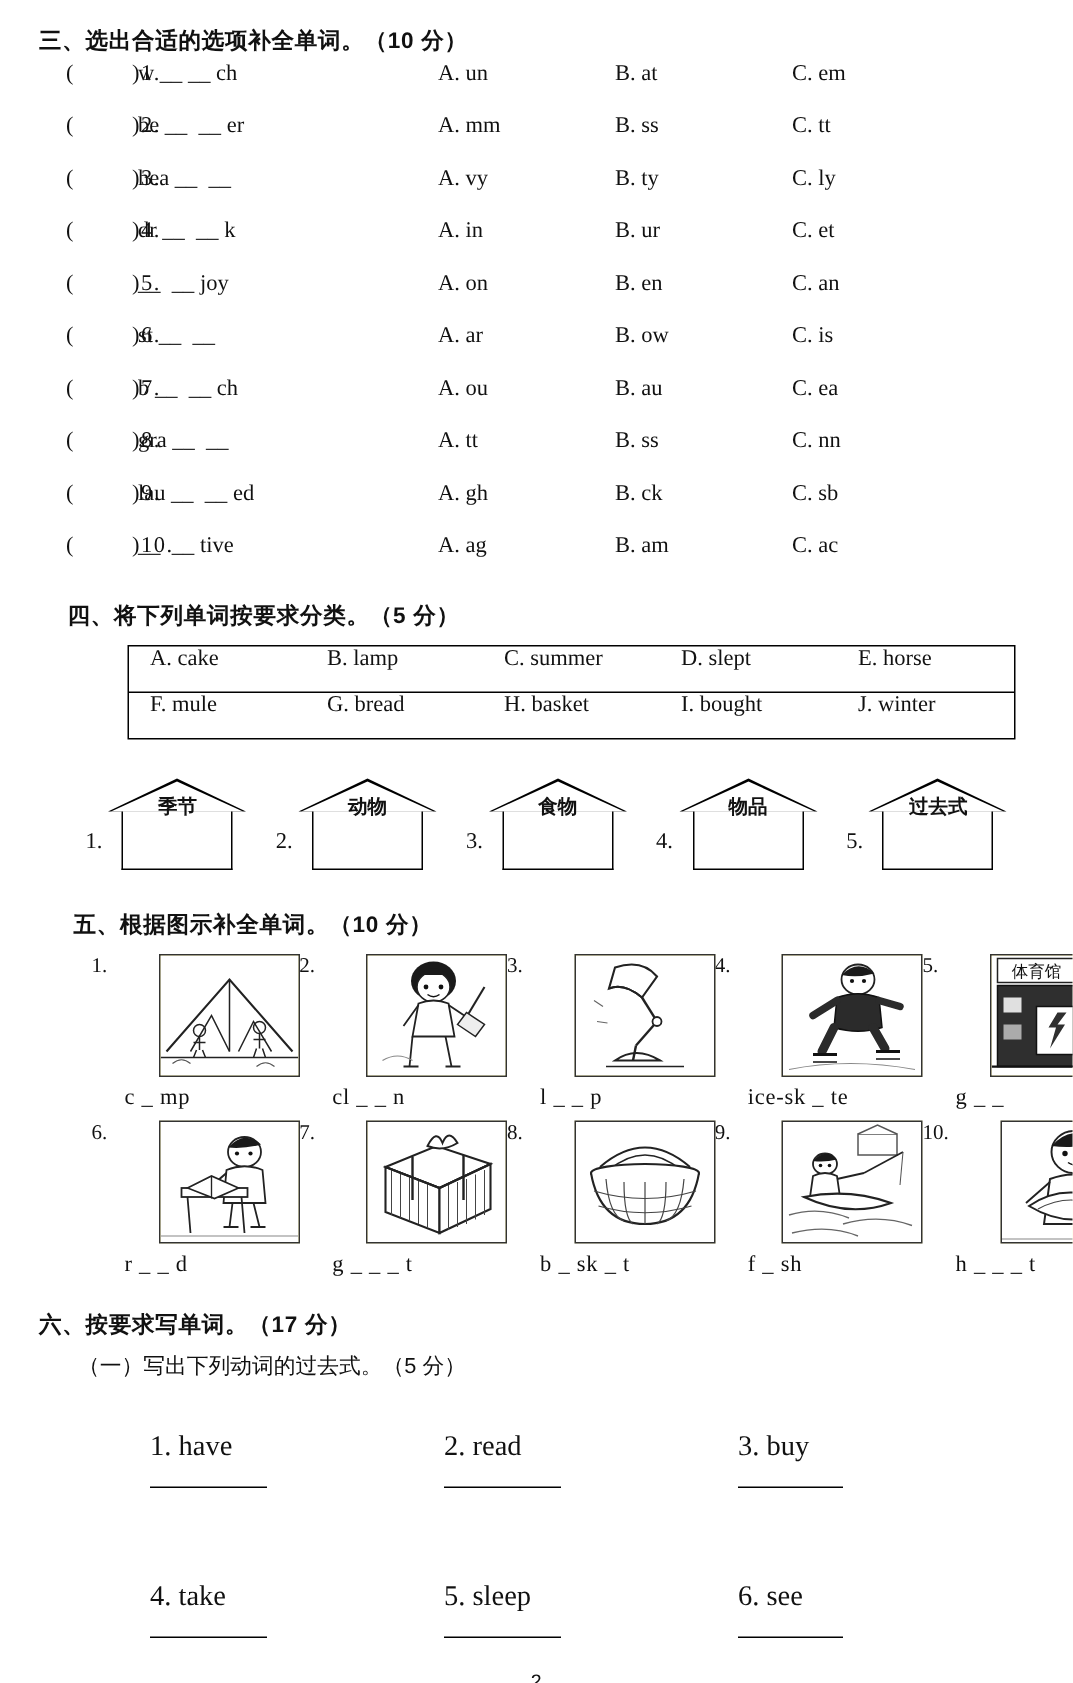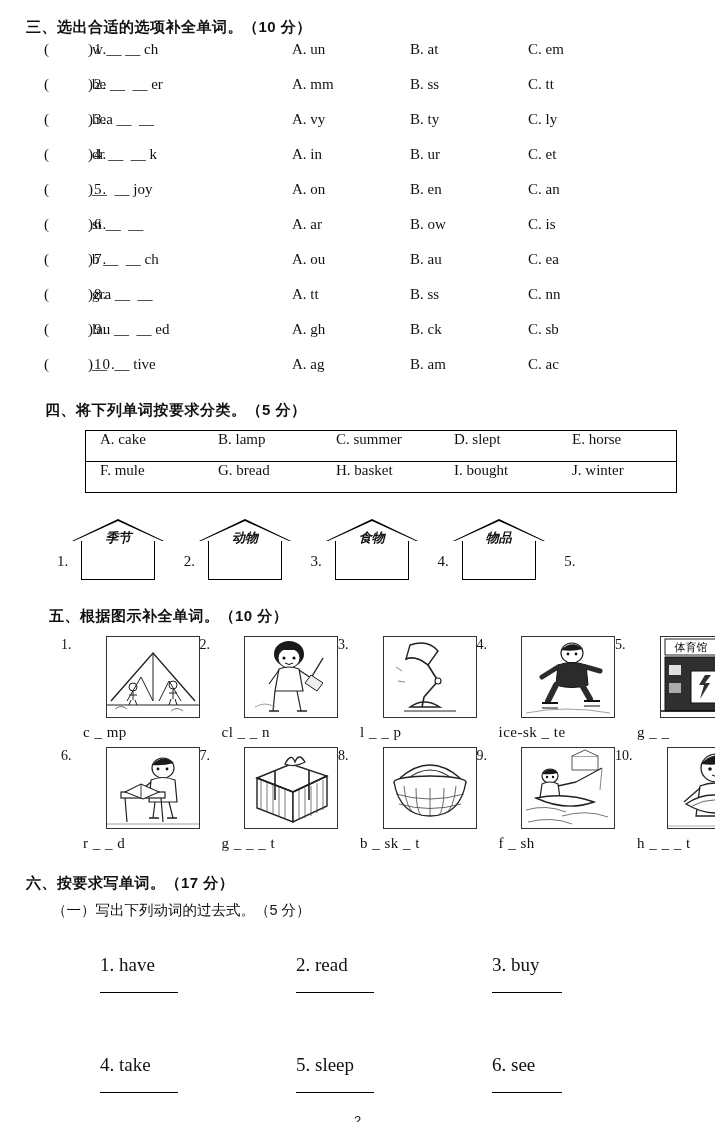--- a/index.html
+++ b/index.html
@@ -91,21 +91,20 @@
   .house-num {
     font-size: 15px;
     padding-top: 34px;
     padding-right: 4px;
     white-space: pre;
   }
   .house {
     position: relative;
     width: 92px;
     height: 62px;
-    font-style: italic;
   }
   .house .roof {
     position: absolute;
     left: 0; top: 0;
     width: 0; height: 0;
     border-left: 46px solid transparent;
     border-right: 46px solid transparent;
     border-bottom: 22px solid #000;
   }
   .house .roof-inner {
@@ -350,20 +349,26 @@
         <span class="house-num">4.</span>
         <div class="house">
           <div class="roof"></div>
           <div class="roof-inner"></div>
           <div class="body"></div>
           <div class="label">物品</div>
         </div>
       </div>
       <div class="house-wrap">
         <span class="house-num">5.</span>
+        <div class="house">
+          <div class="roof"></div>
+          <div class="roof-inner"></div>
+          <div class="body"></div>
+          <div class="label">过去式</div>
+        </div>
       </div>
     </div>
   </div>
 
   <div id="sec5">
     <div class="sec-head">五、根据图示补全单词。（10 分）</div>
 
     <div class="pic-grid">
 
       <div class="pic-row">

